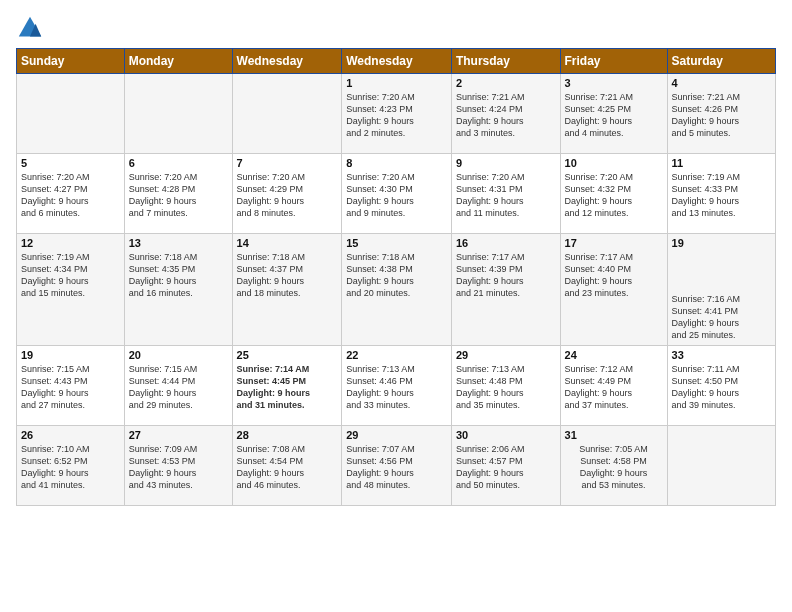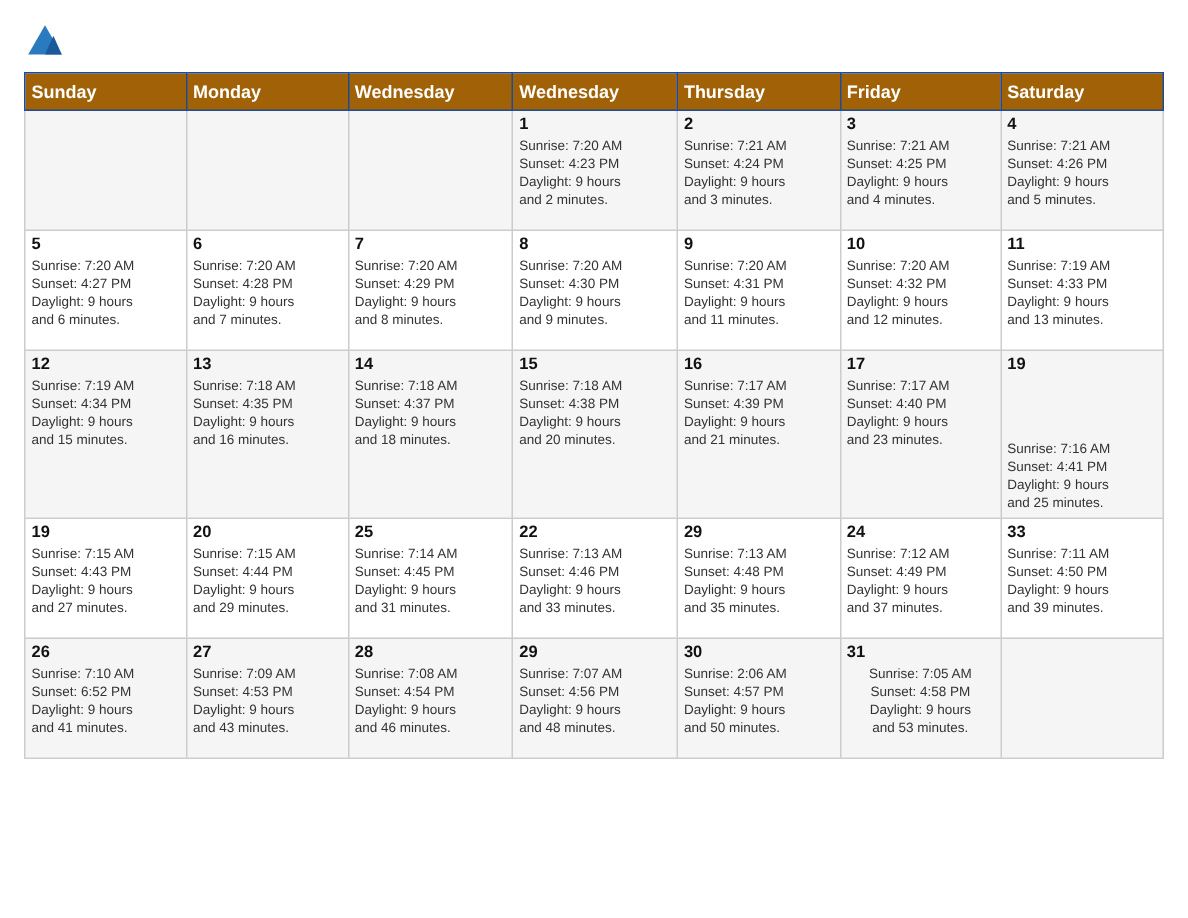--- a/index.html
+++ b/index.html
@@ -268,21 +268,21 @@
           </td>
           <td>
             <span class="day-num">20</span>
             <div class="cell-content" style="white-space: pre-line;">Sunrise: 7:15 AM
 Sunset: 4:44 PM
 Daylight: 9 hours
 and 29 minutes.</div>
           </td>
           <td>
             <span class="day-num">25</span>
-            <div class="cell-content" style="white-space: pre-line;">Sunrise: 7:14 AM
+            <div class="cell-content" style="white-space: pre-line; font-weight: bold;">Sunrise: 7:14 AM
 Sunset: 4:45 PM
 Daylight: 9 hours
 and 31 minutes.</div>
           </td>
           <td>
             <span class="day-num">22</span>
             <div class="cell-content" style="white-space: pre-line;">Sunrise: 7:13 AM
 Sunset: 4:46 PM
 Daylight: 9 hours
 and 33 minutes.</div>

